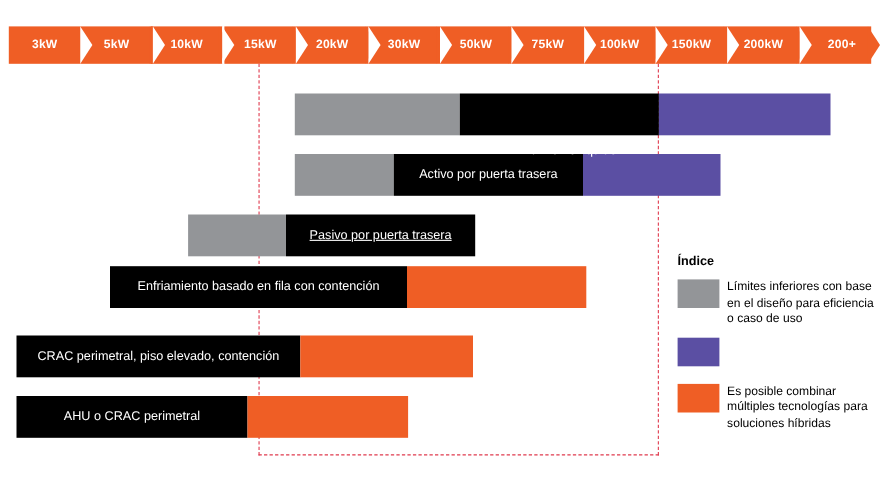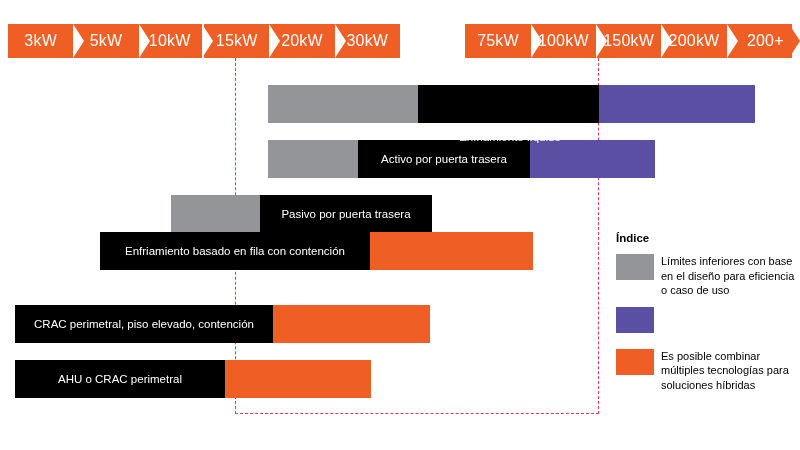--- a/index.html
+++ b/index.html
@@ -11,21 +11,21 @@
     position:relative;
   }
   #chart-root{position:absolute;left:0;top:0;width:800px;height:450px;}
 
   
   .scale-band{position:absolute;left:8px;top:24px;width:784px;height:34px;}
   .chev{
     position:absolute;top:0;height:34px;
     background:var(--orange);
     display:flex;align-items:center;justify-content:center;
-    color:#ffffff;font-size:16px;font-weight:normal;letter-spacing:.2px;
+    color:#ffffff;font-size:11px;font-weight:bold;letter-spacing:.2px;
     box-sizing:border-box;
   }
   .chev .chev-label{position:relative;z-index:2;white-space:nowrap;}
   
   .chev::after{
     content:"";position:absolute;right:-11px;top:0;width:0;height:0;
     border-top:17px solid transparent;
     border-bottom:17px solid transparent;
     border-left:11px solid #ffffff;
     z-index:3;
@@ -93,20 +93,23 @@
       </div>
       <div class="chev" style="left: 196px; width: 65.3333px;">
         <span class="chev-label">15kW</span>
       </div>
       <div class="chev" style="left: 261.333px; width: 65.3333px;">
         <span class="chev-label">20kW</span>
       </div>
       <div class="chev" style="left: 326.667px; width: 65.3333px;">
         <span class="chev-label">30kW</span>
       </div>
+      <div class="chev" style="left: 392px; width: 65.3333px;">
+        <span class="chev-label">50kW</span>
+      </div>
       <div class="chev" style="left: 457.333px; width: 65.3333px;">
         <span class="chev-label">75kW</span>
       </div>
       <div class="chev" style="left: 522.667px; width: 65.3333px;">
         <span class="chev-label">100kW</span>
       </div>
       <div class="chev" style="left: 588px; width: 65.3333px;">
         <span class="chev-label">150kW</span>
       </div>
       <div class="chev" style="left: 653.333px; width: 65.3333px;">
@@ -130,23 +133,23 @@
       </div>
       <div class="bar-row" style="left: 0px; top: 140px; width: 800px;">
         <div class="seg gray" style="left: 268px; width: 90px;"></div>
         <div class="seg black" style="left: 358px; width: 172px;"></div>
         <div class="seg purple" style="left: 530px; width: 125px;"></div>
         <div class="bar-label" style="left: 294px; width: 300px;">Activo por puerta trasera</div>
       </div>
       <div class="bar-row" style="left: 0px; top: 195px; width: 800px;">
         <div class="seg gray" style="left: 171px; width: 89px;"></div>
         <div class="seg black" style="left: 260px; width: 172px;"></div>
-        <div class="bar-label" style="left: 196px; width: 300px;">Pasivo por puerta trasera</div>
+        <div class="bar-label" style="left: 196px; width: 300px; text-decoration: underline;">Pasivo por puerta trasera</div>
       </div>
-      <div class="bar-row" style="left: 0px; top: 232px; width: 800px;">
+      <div class="bar-row" style="left: 0px; top: 242px; width: 800px;">
         <div class="seg black" style="left: 100px; width: 270px;"></div>
         <div class="seg orange" style="left: 370px; width: 163px;"></div>
         <div class="bar-label" style="left: 85px; width: 300px;">Enfriamiento basado en fila con contención</div>
       </div>
       <div class="bar-row" style="left: 0px; top: 305px; width: 800px;">
         <div class="seg black" style="left: 15px; width: 258px;"></div>
         <div class="seg orange" style="left: 273px; width: 157px;"></div>
         <div class="bar-label" style="left: -6px; width: 300px;">CRAC perimetral, piso elevado, contención</div>
       </div>
       <div class="bar-row" style="left: 0px; top: 360px; width: 800px;">

